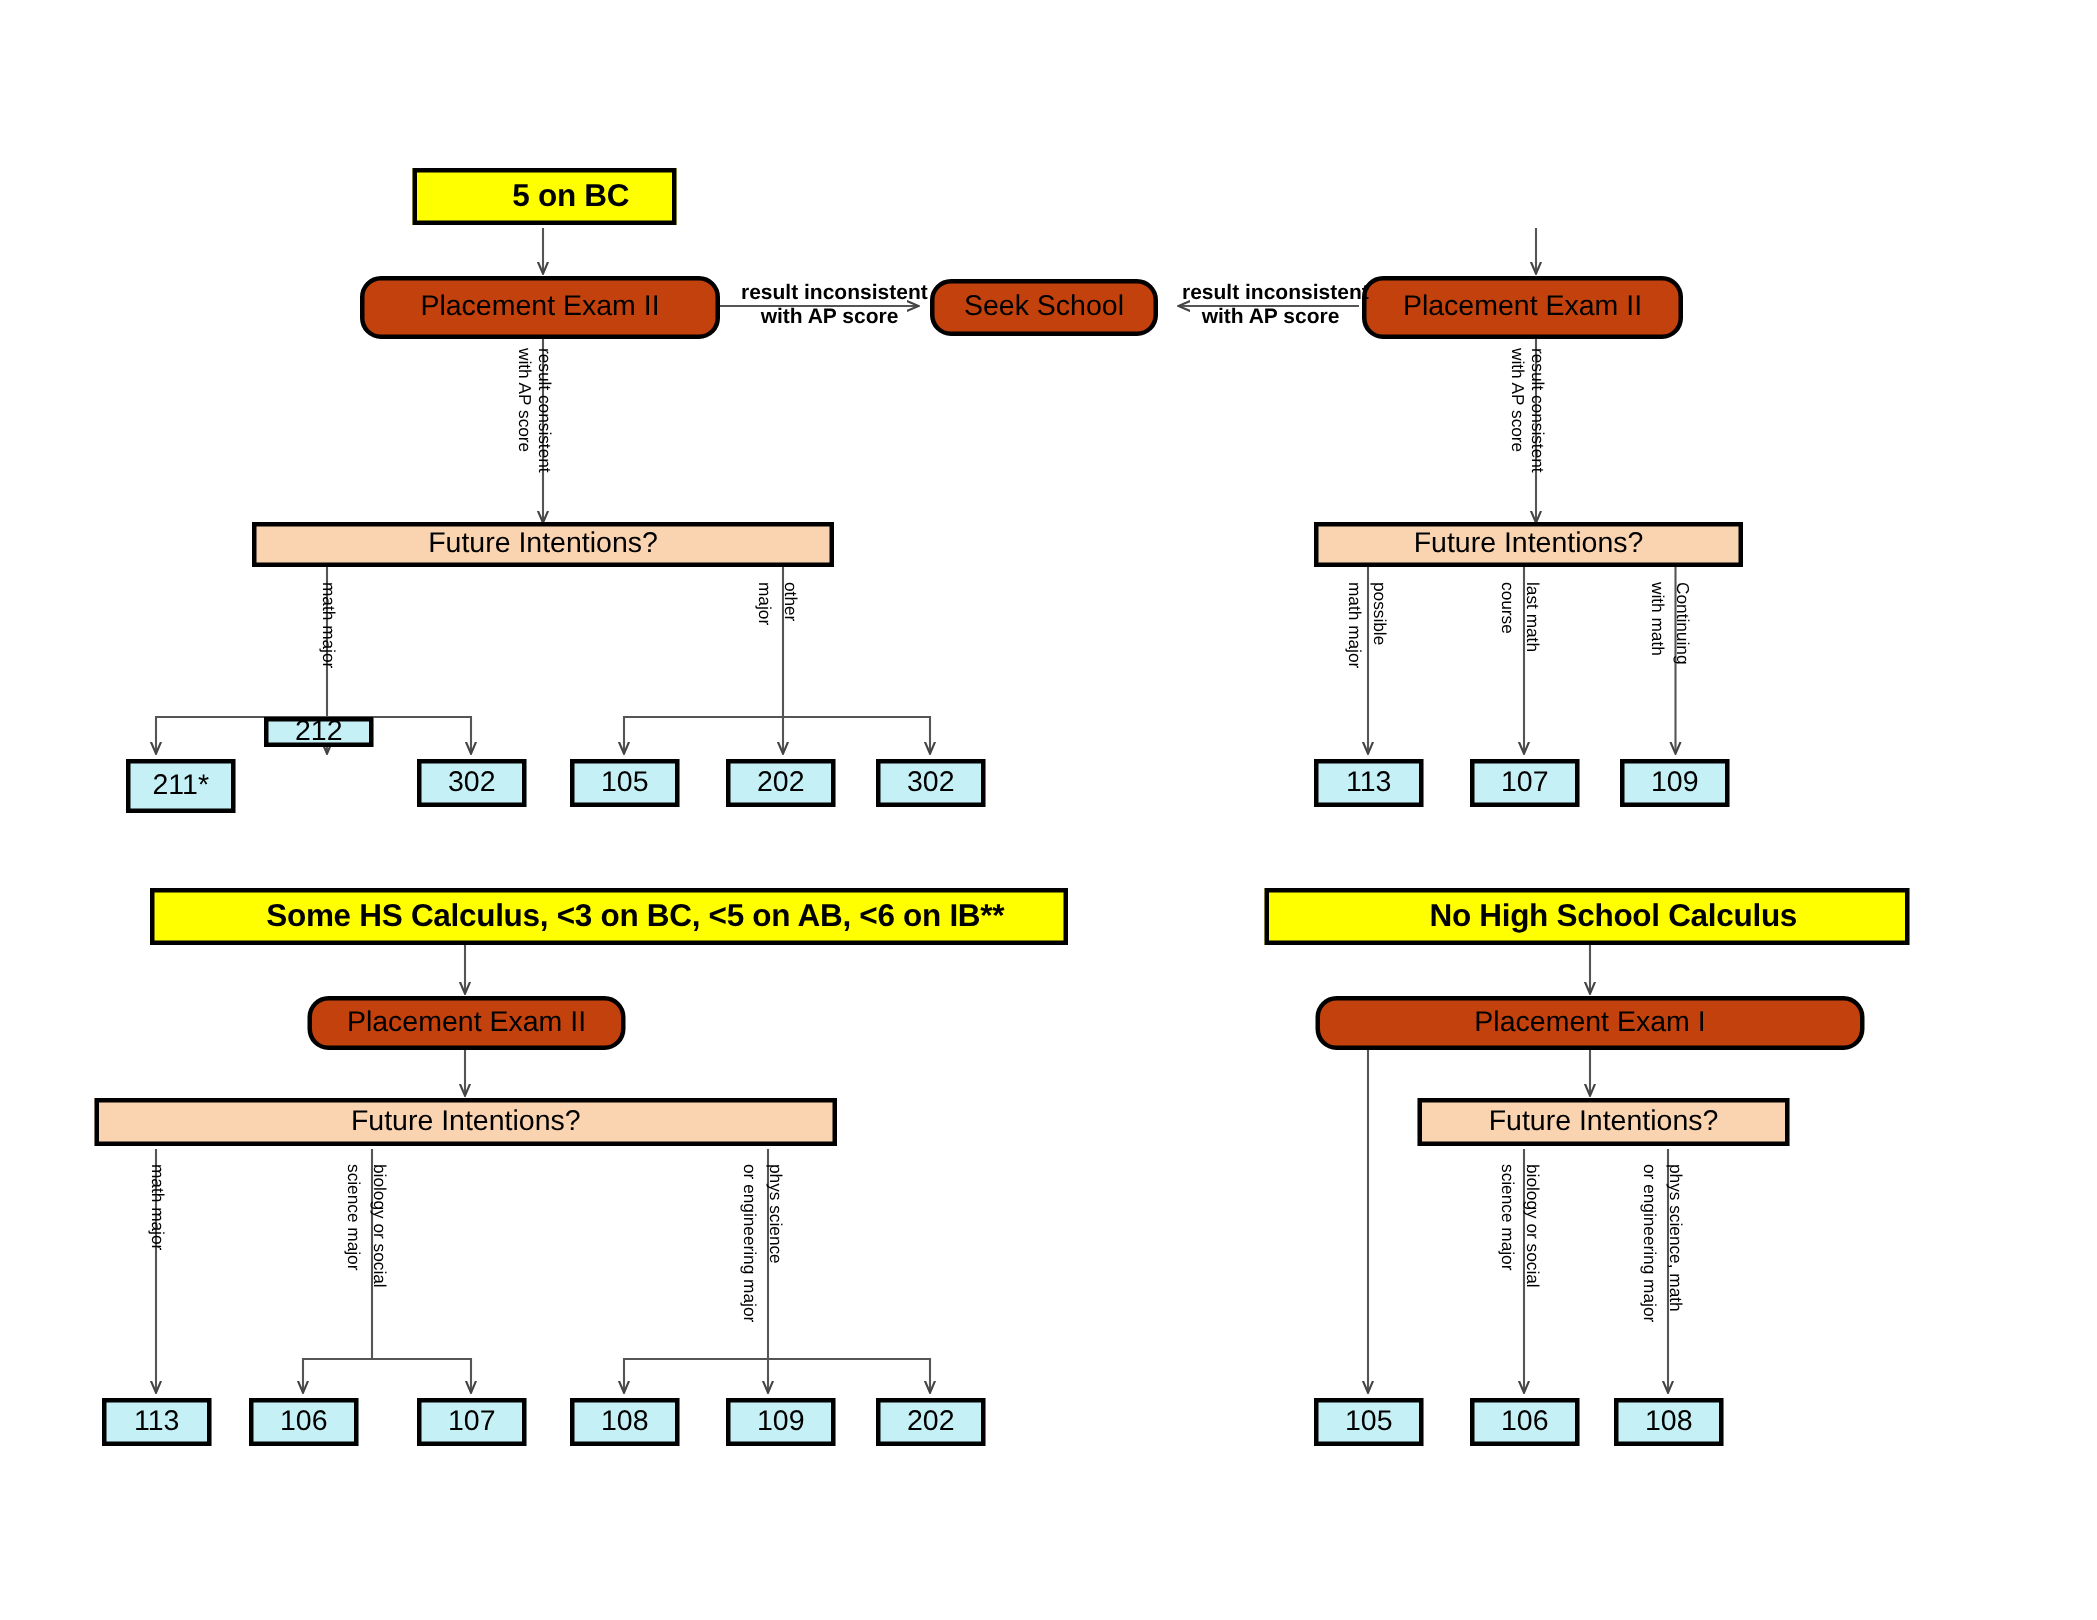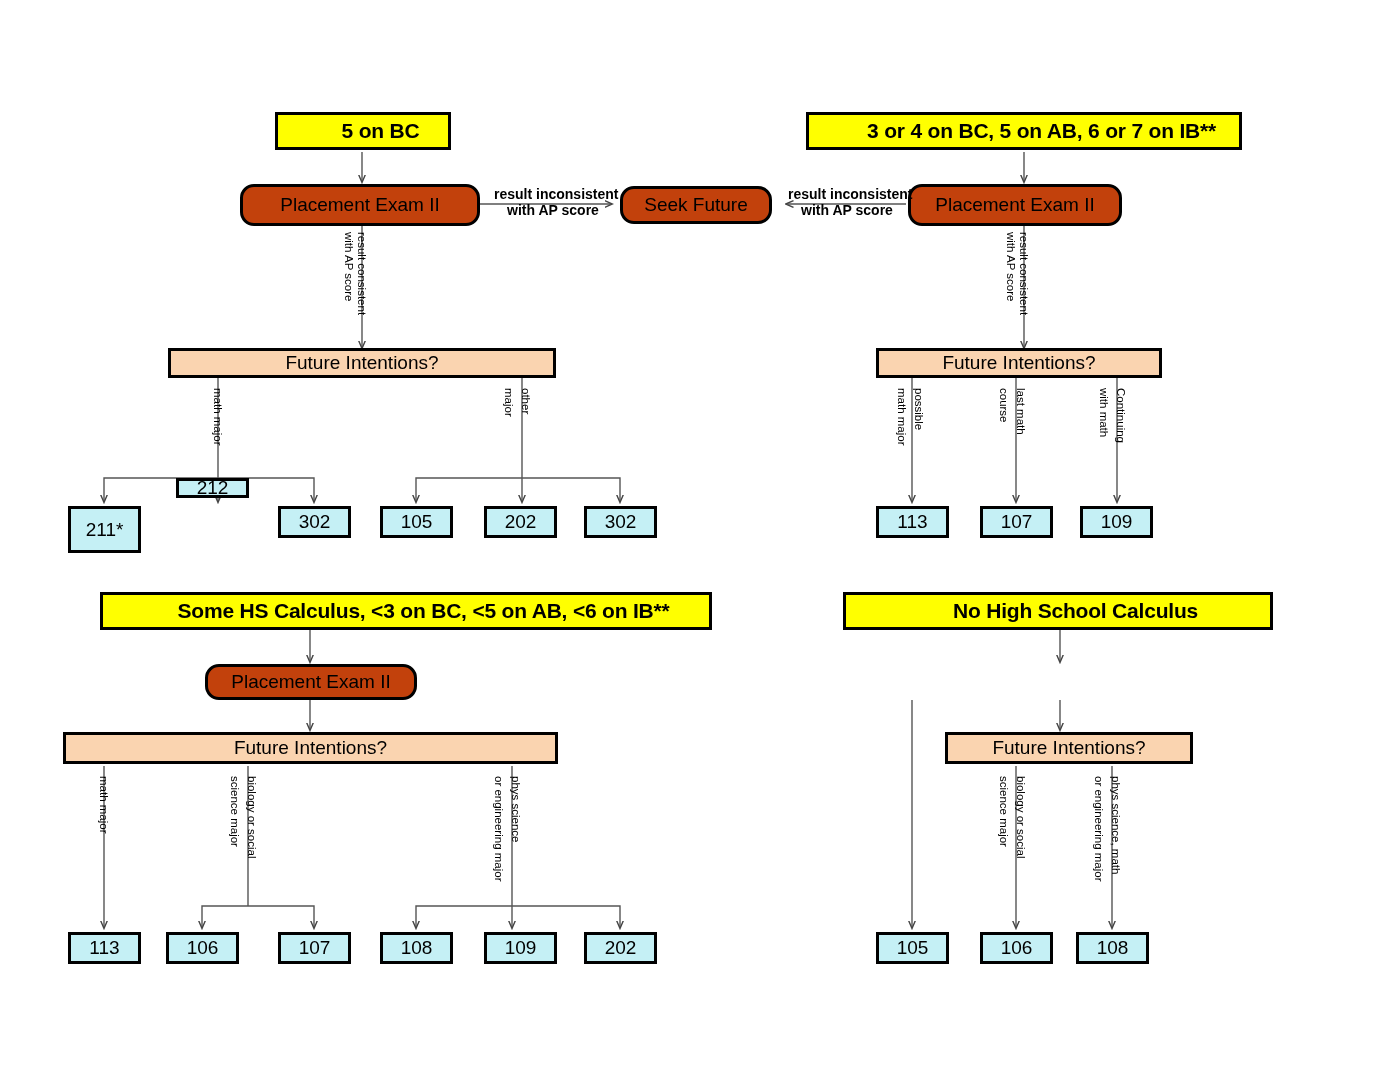--- a/index.html
+++ b/index.html
@@ -154,46 +154,43 @@
   <div class="vlabel" style="left:355px; top:232px;">with AP score</div>
 
   <div class="node node-peach" style="left:168px; top:348px; width:388px; height:30px;">
     <span>Future Intentions?</span>
   </div>
 
   <div class="vlabel" style="left:224px; top:388px;">math major</div>
   <div class="vlabel" style="left:515px; top:388px;">major</div>
   <div class="vlabel" style="left:532px; top:388px;">other</div>
 
-  <div class="node node-cyan" style="left:68px; top:506px; width:73px; height:47px;">
+  <div class="node node-cyan" style="left:84px; top:506px; width:73px; height:36px;">
     <span>211*</span>
   </div>
   <div class="node node-cyan" style="left:176px; top:478px; width:73px; height:20px;">
     <span>212</span>
   </div>
   <div class="node node-cyan" style="left:278px; top:506px; width:73px; height:32px;">
     <span>302</span>
   </div>
   <div class="node node-cyan" style="left:380px; top:506px; width:73px; height:32px;">
     <span>105</span>
   </div>
   <div class="node node-cyan" style="left:484px; top:506px; width:73px; height:32px;">
     <span>202</span>
   </div>
   <div class="node node-cyan" style="left:584px; top:506px; width:73px; height:32px;">
     <span>302</span>
   </div>
 
   <div class="node node-green" style="left:620px; top:186px; width:152px; height:38px;">
-    <span>Seek Future</span>
-  </div>
-
-  <div class="node node-yellow" style="left:806px; top:112px; width:436px; height:38px;">
-    <span>3 or 4 on BC, 5 on AB, 6 or 7 on IB**</span>
-  </div>
+    <span>Seek School</span>
+  </div>
+
 
   <div class="node node-green" style="left:908px; top:184px; width:214px; height:42px;">
     <span>Placement Exam II</span>
   </div>
 
   <div class="edge-label" style="left:788px; top:186px; text-align:center; width:118px;">
     <div>result inconsistent</div>
     <div>with AP score</div>
   </div>
 
@@ -259,20 +256,23 @@
     <span>109</span>
   </div>
   <div class="node node-cyan" style="left:584px; top:932px; width:73px; height:32px;">
     <span>202</span>
   </div>
 
   <div class="node node-yellow" style="left:843px; top:592px; width:430px; height:38px;">
     <span>No High School Calculus</span>
   </div>
 
+  <div class="node node-green" style="left:877px; top:664px; width:366px; height:36px;">
+    <span>Placement Exam I</span>
+  </div>
 
   <div class="node node-peach" style="left:945px; top:732px; width:248px; height:32px;">
     <span>Future Intentions?</span>
   </div>
 
   <div class="vlabel" style="left:1010px; top:776px;">science major</div>
   <div class="vlabel" style="left:1027px; top:776px;">biology or social</div>
 
   <div class="vlabel" style="left:1105px; top:776px;">or engineering major</div>
   <div class="vlabel" style="left:1122px; top:776px;">phys science, math</div>

